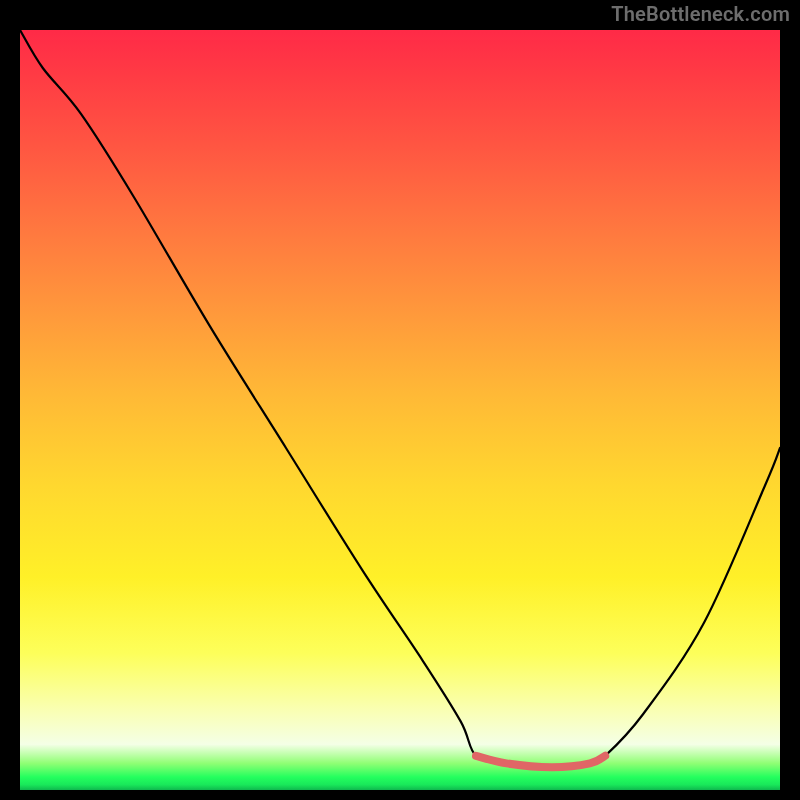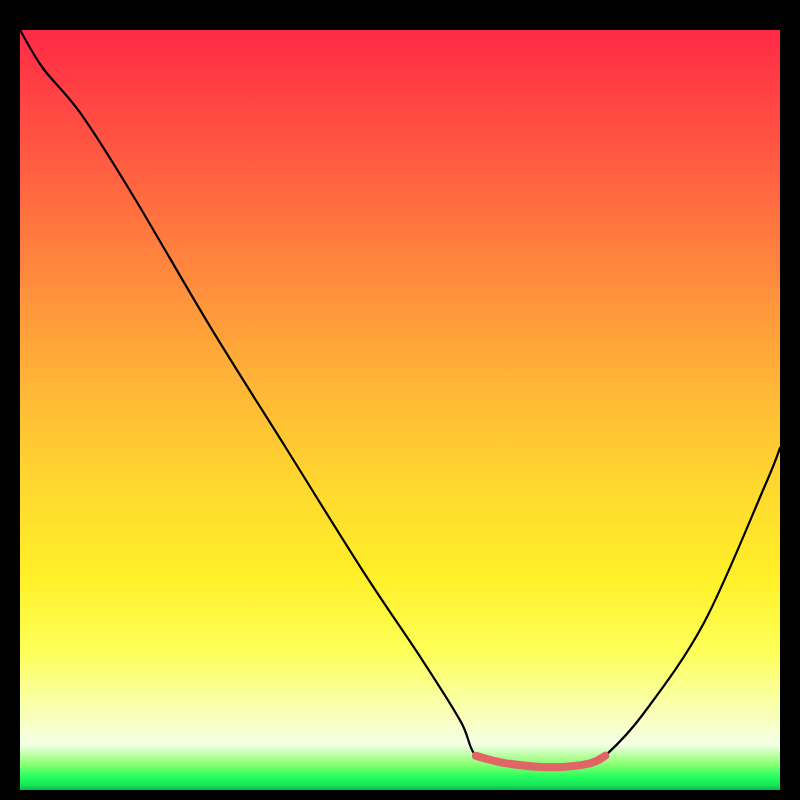--- a/index.html
+++ b/index.html
@@ -53,13 +53,14 @@
 <body>
 <div class="stage">
 
   <div class="gradient" style="left:20px;top:30px;width:760px;height:760px;"></div>
 
   <svg class="curve" viewBox="0 0 760 760" preserveAspectRatio="none" style="left:20px;top:30px;width:760px;height:760px;">
     <path id="curvePath" fill="none" stroke="#000" stroke-width="2.2" stroke-linecap="round" stroke-linejoin="round" d="M 0.0 0.0 C 3.8 6.3, 12.7 24.1, 22.8 38.0 C 32.9 51.9, 45.6 62.1, 60.8 83.6 C 76.0 105.1, 92.5 131.7, 114.0 167.2 C 135.5 202.7, 164.7 254.6, 190.0 296.4 C 215.3 338.2, 240.7 377.5, 266.0 418.0 C 291.3 458.5, 319.2 504.1, 342.0 539.6 C 364.8 575.1, 386.3 605.5, 402.8 630.8 C 419.3 656.1, 431.9 675.8, 440.8 691.6 C 449.7 707.4, 448.4 718.8, 456.0 725.8 C 463.6 732.8, 473.7 731.5, 486.4 733.4 C 499.1 735.3, 518.1 737.2, 532.0 737.2 C 545.9 737.2, 561.1 735.3, 570.0 733.4 C 578.9 731.5, 576.3 734.0, 585.2 725.8 C 594.1 717.6, 606.7 706.2, 623.2 684.0 C 639.7 661.8, 663.7 630.8, 684.0 592.8 C 704.3 554.8, 732.1 485.1, 744.8 456.0 C 757.5 426.9, 757.5 424.3, 760.0 418.0"></path>
     <path id="floorPath" fill="none" stroke-width="8" stroke-linecap="round" stroke-linejoin="round" stroke="#e06666" d="M 456.0 725.8 C 461.1 727.1, 473.7 731.5, 486.4 733.4 C 499.1 735.3, 518.1 737.2, 532.0 737.2 C 545.9 737.2, 561.1 735.3, 570.0 733.4 C 578.9 731.5, 582.7 727.1, 585.2 725.8"></path>
   </svg>
 
+  <div class="watermark">TheBottleneck.com</div>
 </div>
 
 </body></html>

